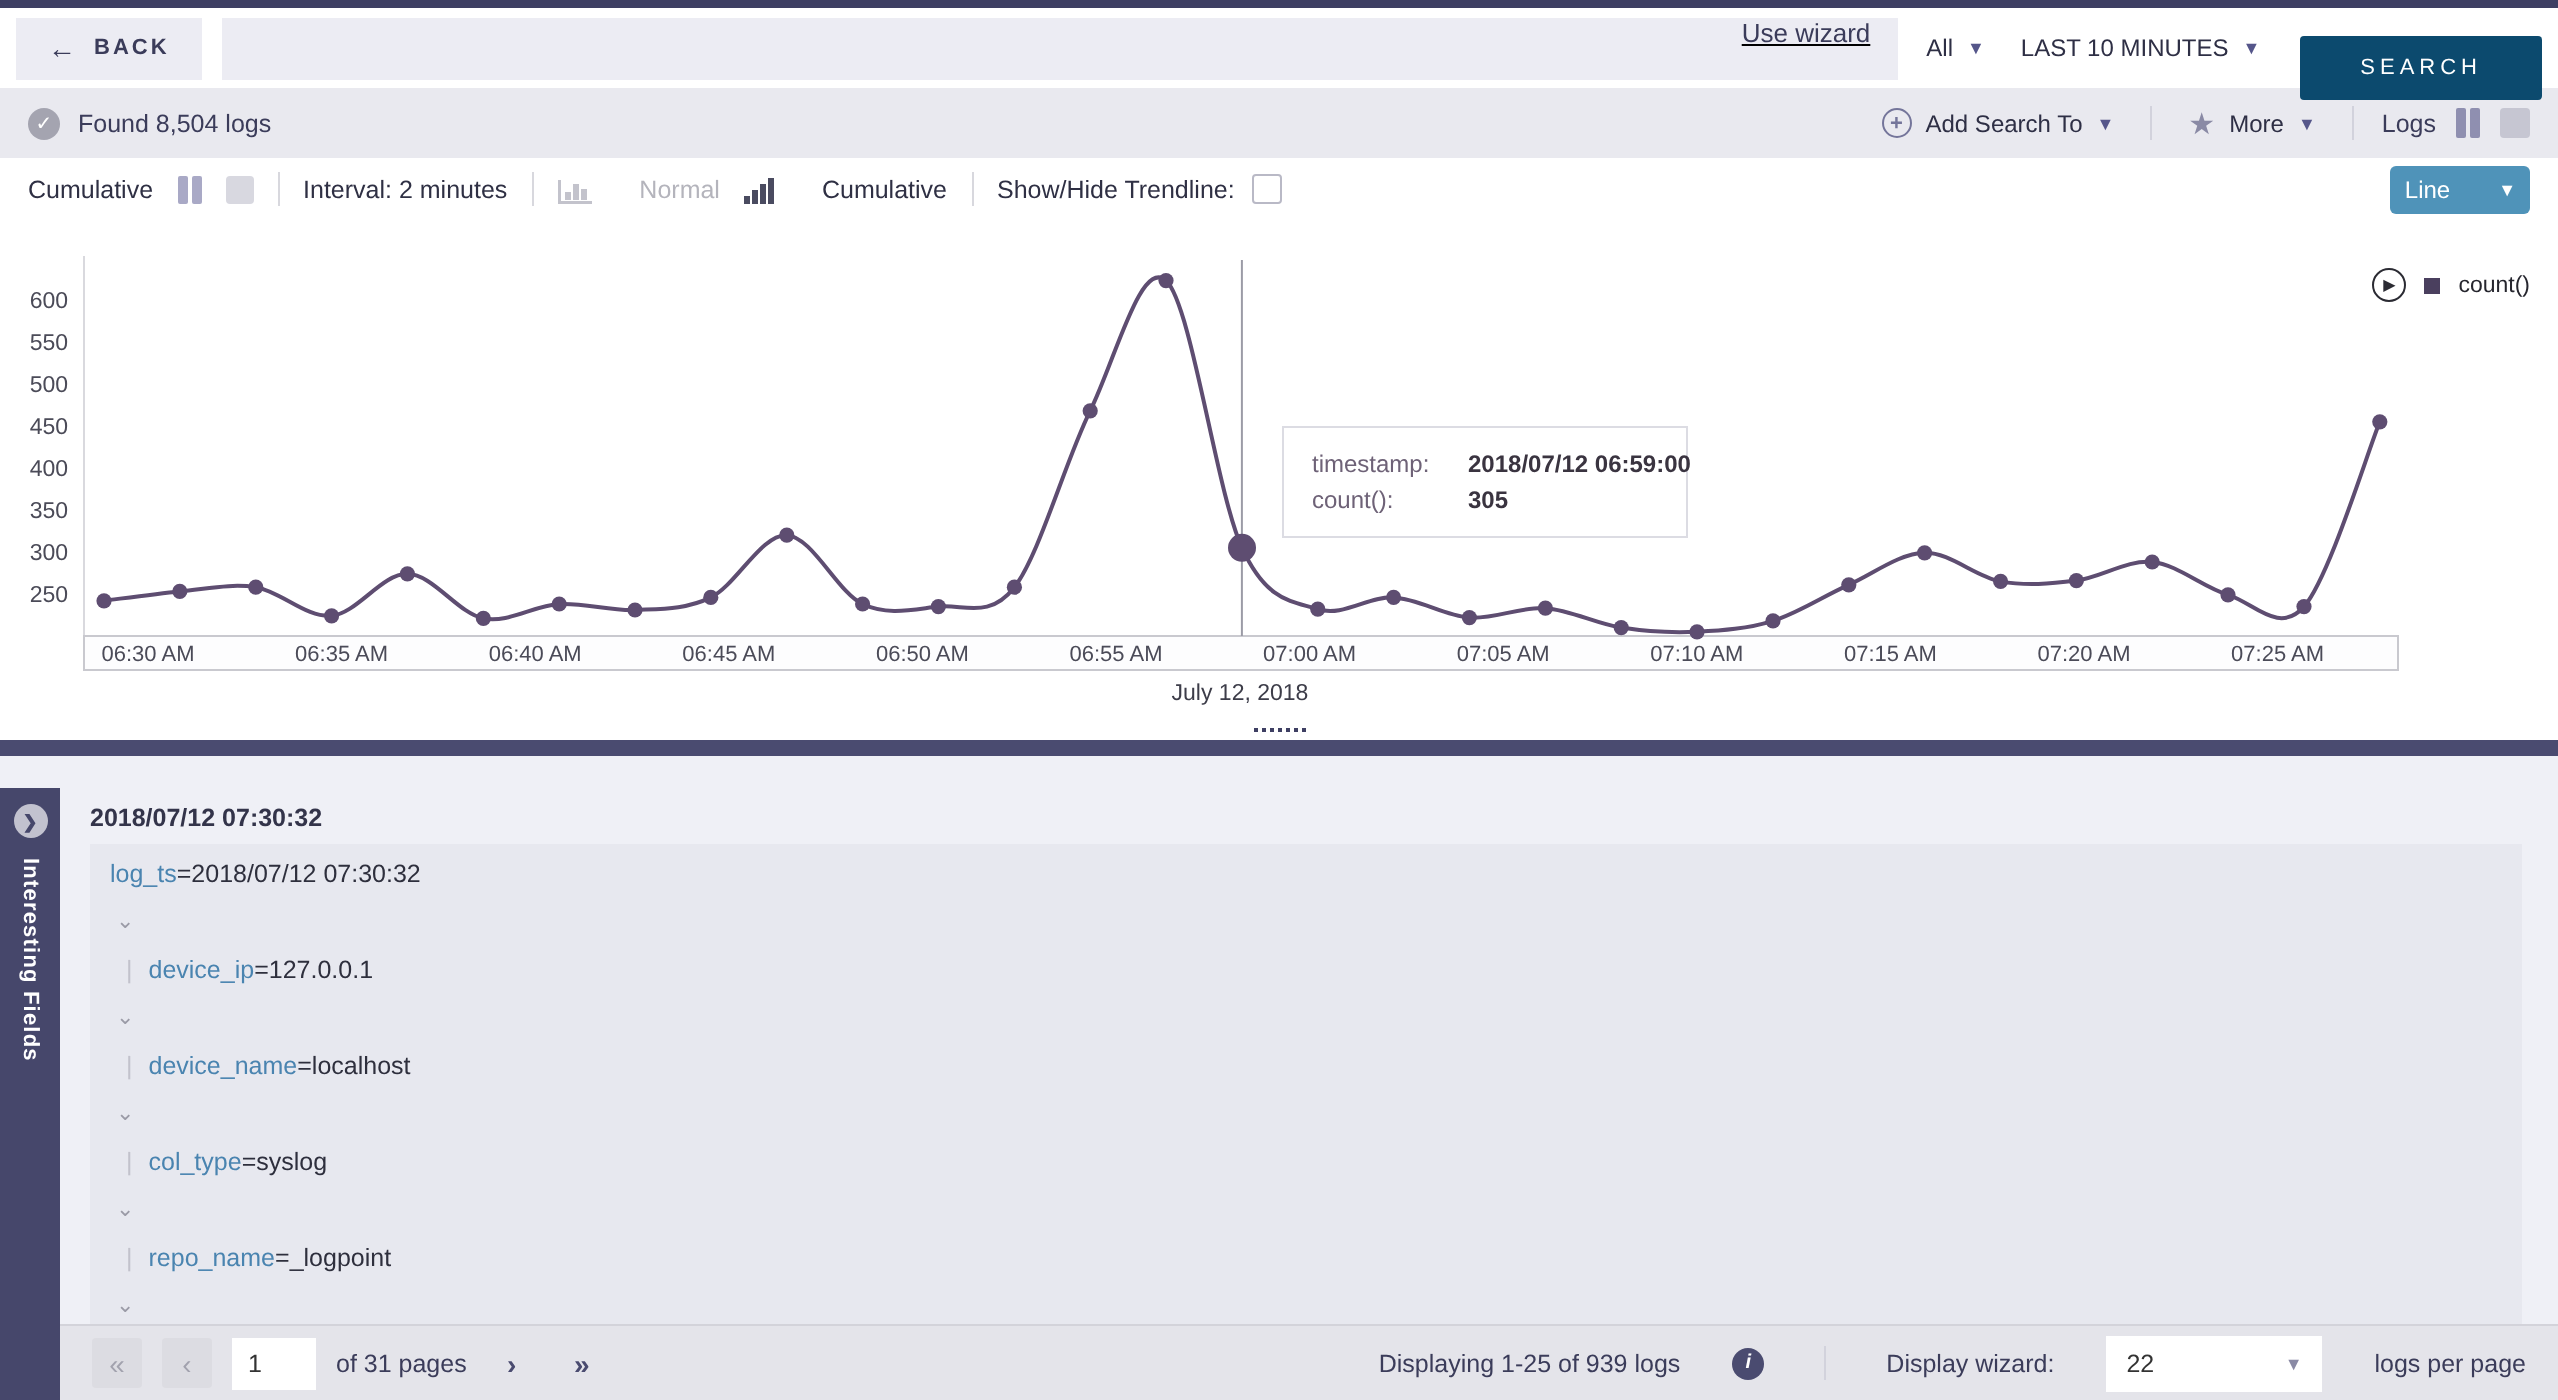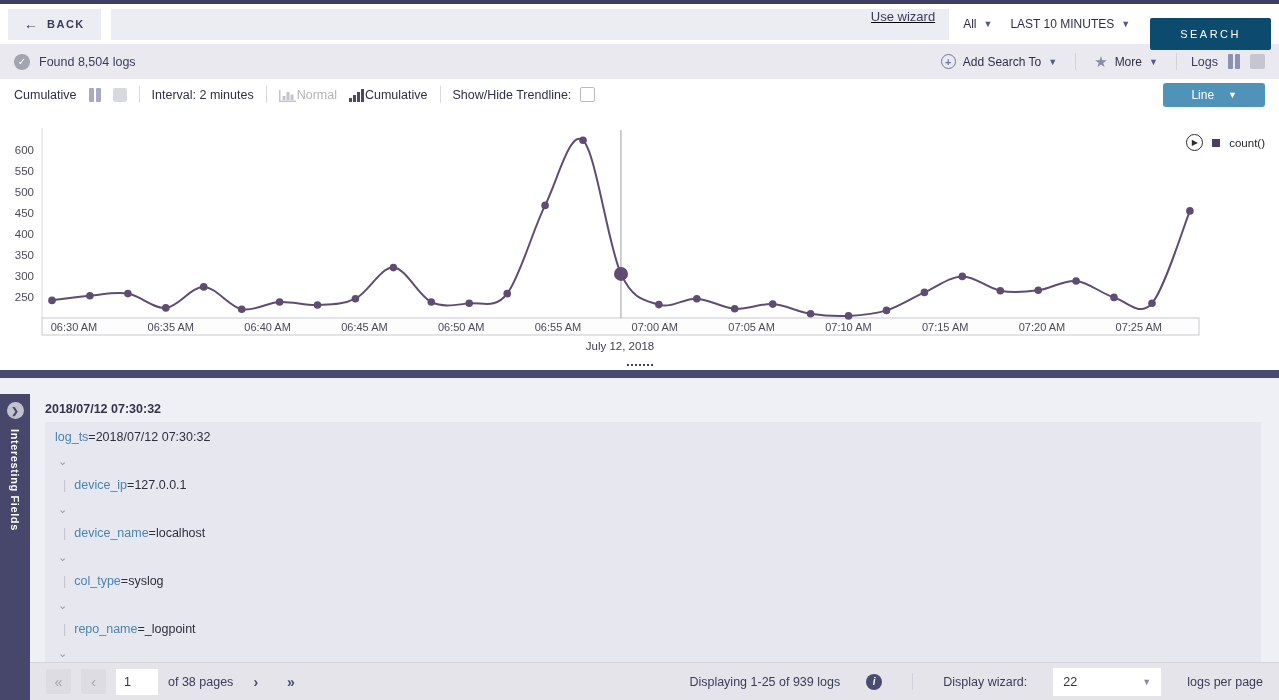--- a/index.html
+++ b/index.html
@@ -28,26 +28,26 @@
   .vsep{width:1px;height:17px;background:#d2d2dc;margin:0 4px;}
   .icon-cols{display:inline-flex;gap:2px;cursor:pointer;}
   .icon-cols i{width:5px;height:15px;background:#8f8fb0;border-radius:1px;}
   .icon-grid{width:15px;height:15px;background:#c6c6d2;border-radius:2px;cursor:pointer;}
   
   .chart-toolbar{height:31px;display:flex;align-items:center;padding:0 14px;gap:12px;background:#fff;font-size:12.5px;color:#2f3044;}
   .tb-icon-bars{display:inline-flex;gap:2px;cursor:pointer;}
   .tb-icon-bars i{width:5px;height:14px;background:#a9a9c6;border-radius:1px;}
   .tb-icon-square{width:14px;height:14px;background:#d8d8e0;border-radius:2px;cursor:pointer;}
   .tb-sep{width:1px;height:17px;background:#d8d8de;}
-  .mode{display:flex;align-items:center;gap:1px;cursor:pointer;}
+  .mode{display:flex;align-items:center;gap:24px;cursor:pointer;}
   .mode.dim{color:#b4b4bc;}
   .trend{display:flex;align-items:center;gap:9px;}
   .checkbox{width:15px;height:15px;background:#fff;border:1px solid #b9b9c6;border-radius:2px;cursor:pointer;}
-  .line-btn{margin-left:auto;background:#4f93b9;color:#fff;border:none;border-radius:3px;height:24px;padding:0 28px;
-    font-size:12px;display:flex;align-items:center;gap:14px;cursor:pointer;font-family:inherit;}
+  .line-btn{margin-left:auto;background:#4f93b9;color:#fff;border:none;border-radius:3px;height:24px;padding:0 7px;
+    font-size:12px;display:flex;align-items:center;gap:24px;cursor:pointer;font-family:inherit;}
   .line-btn .caret{color:#fff;}
   
   .chart-wrap{position:relative;height:260px;background:#fff;}
   .chart-wrap svg{position:absolute;left:0;top:0;}
   .legend{position:absolute;top:24px;right:14px;display:flex;align-items:center;gap:9px;font-size:11.5px;color:#26262e;}
   .play-circle{width:17px;height:17px;border-radius:50%;border:1.5px solid #2b2b33;display:flex;align-items:center;justify-content:center;
     font-size:8px;color:#2b2b33;cursor:pointer;}
   .legend-swatch{width:8px;height:8px;background:#4a3f5e;display:inline-block;}
   .tooltip{position:absolute;left:641px;top:103px;width:203px;background:#fff;border:1px solid #dcdce3;padding:11px 14px;
     font-size:12px;display:grid;grid-template-columns:78px 1fr;row-gap:4px;}
@@ -233,20 +233,26 @@
       <circle cx="1076.1" cy="171.0" r="3.8" fill="#5e4d71"></circle>
       <circle cx="1114.0" cy="187.4" r="3.8" fill="#5e4d71"></circle>
       <circle cx="1152.0" cy="193.3" r="3.8" fill="#5e4d71"></circle>
       <circle cx="1189.9" cy="100.9" r="3.8" fill="#5e4d71"></circle>
     </svg>
   <div class="legend">
     <span class="play-circle">▶</span>
     <span class="legend-swatch"></span>
     <span>count()</span>
   </div>
+  <div class="tooltip">
+    <span class="tl">timestamp:</span>
+    <span class="tvl">2018/07/12 06:59:00</span>
+    <span class="tl">count():</span>
+    <span class="tvl">305</span>
+  </div>
 </div>
 
 <div class="collapse-bar">
   <div class="grip"></div>
   <div class="collapse-tab">
     <span class="chev-up"></span>
   </div>
 </div>
 
 <div class="logs dotted">
@@ -258,21 +264,21 @@
       <div class="log-row">
         <div class="log-ts">2018/07/12 07:30:32</div>
         <div class="log-tags"><span class="tag"><span class="tk">log_ts</span>=<span class="tv">2018/07/12 07:30:32</span><div class="chev">⌄</div></span><span class="tsep">|</span><span class="tag"><span class="tk">device_ip</span>=<span class="tv">127.0.0.1</span><div class="chev">⌄</div></span><span class="tsep">|</span><span class="tag"><span class="tk">device_name</span>=<span class="tv">localhost</span><div class="chev">⌄</div></span><span class="tsep">|</span><span class="tag"><span class="tk">col_type</span>=<span class="tv">syslog</span><div class="chev">⌄</div></span><span class="tsep">|</span><span class="tag"><span class="tk">repo_name</span>=<span class="tv">_logpoint</span><div class="chev">⌄</div></span><span class="tsep">|</span><span class="tag"><span class="tk">severity</span>=<span class="tv">4</span><div class="chev">⌄</div></span></div>
       </div>
     </div>
 
   <div class="pagination">
     <span class="pg-btn muted">«</span>
     <span class="pg-btn muted">‹</span>
     <input class="page-input" value="1" style="">
-    <span>of 38 pages</span>
+    <span>of 31 pages</span>
     <span class="pg-btn active">›</span>
     <span class="pg-btn active">»</span>
     <div class="pg-right">
       <span>Displaying 1-25 of 939 logs</span>
       <span class="info-icon">i</span>
       <div class="vsep"></div>
       <span>Display wizard:</span>
       <div class="select">
         <span>22</span>
         <span class="caret">▼</span>

